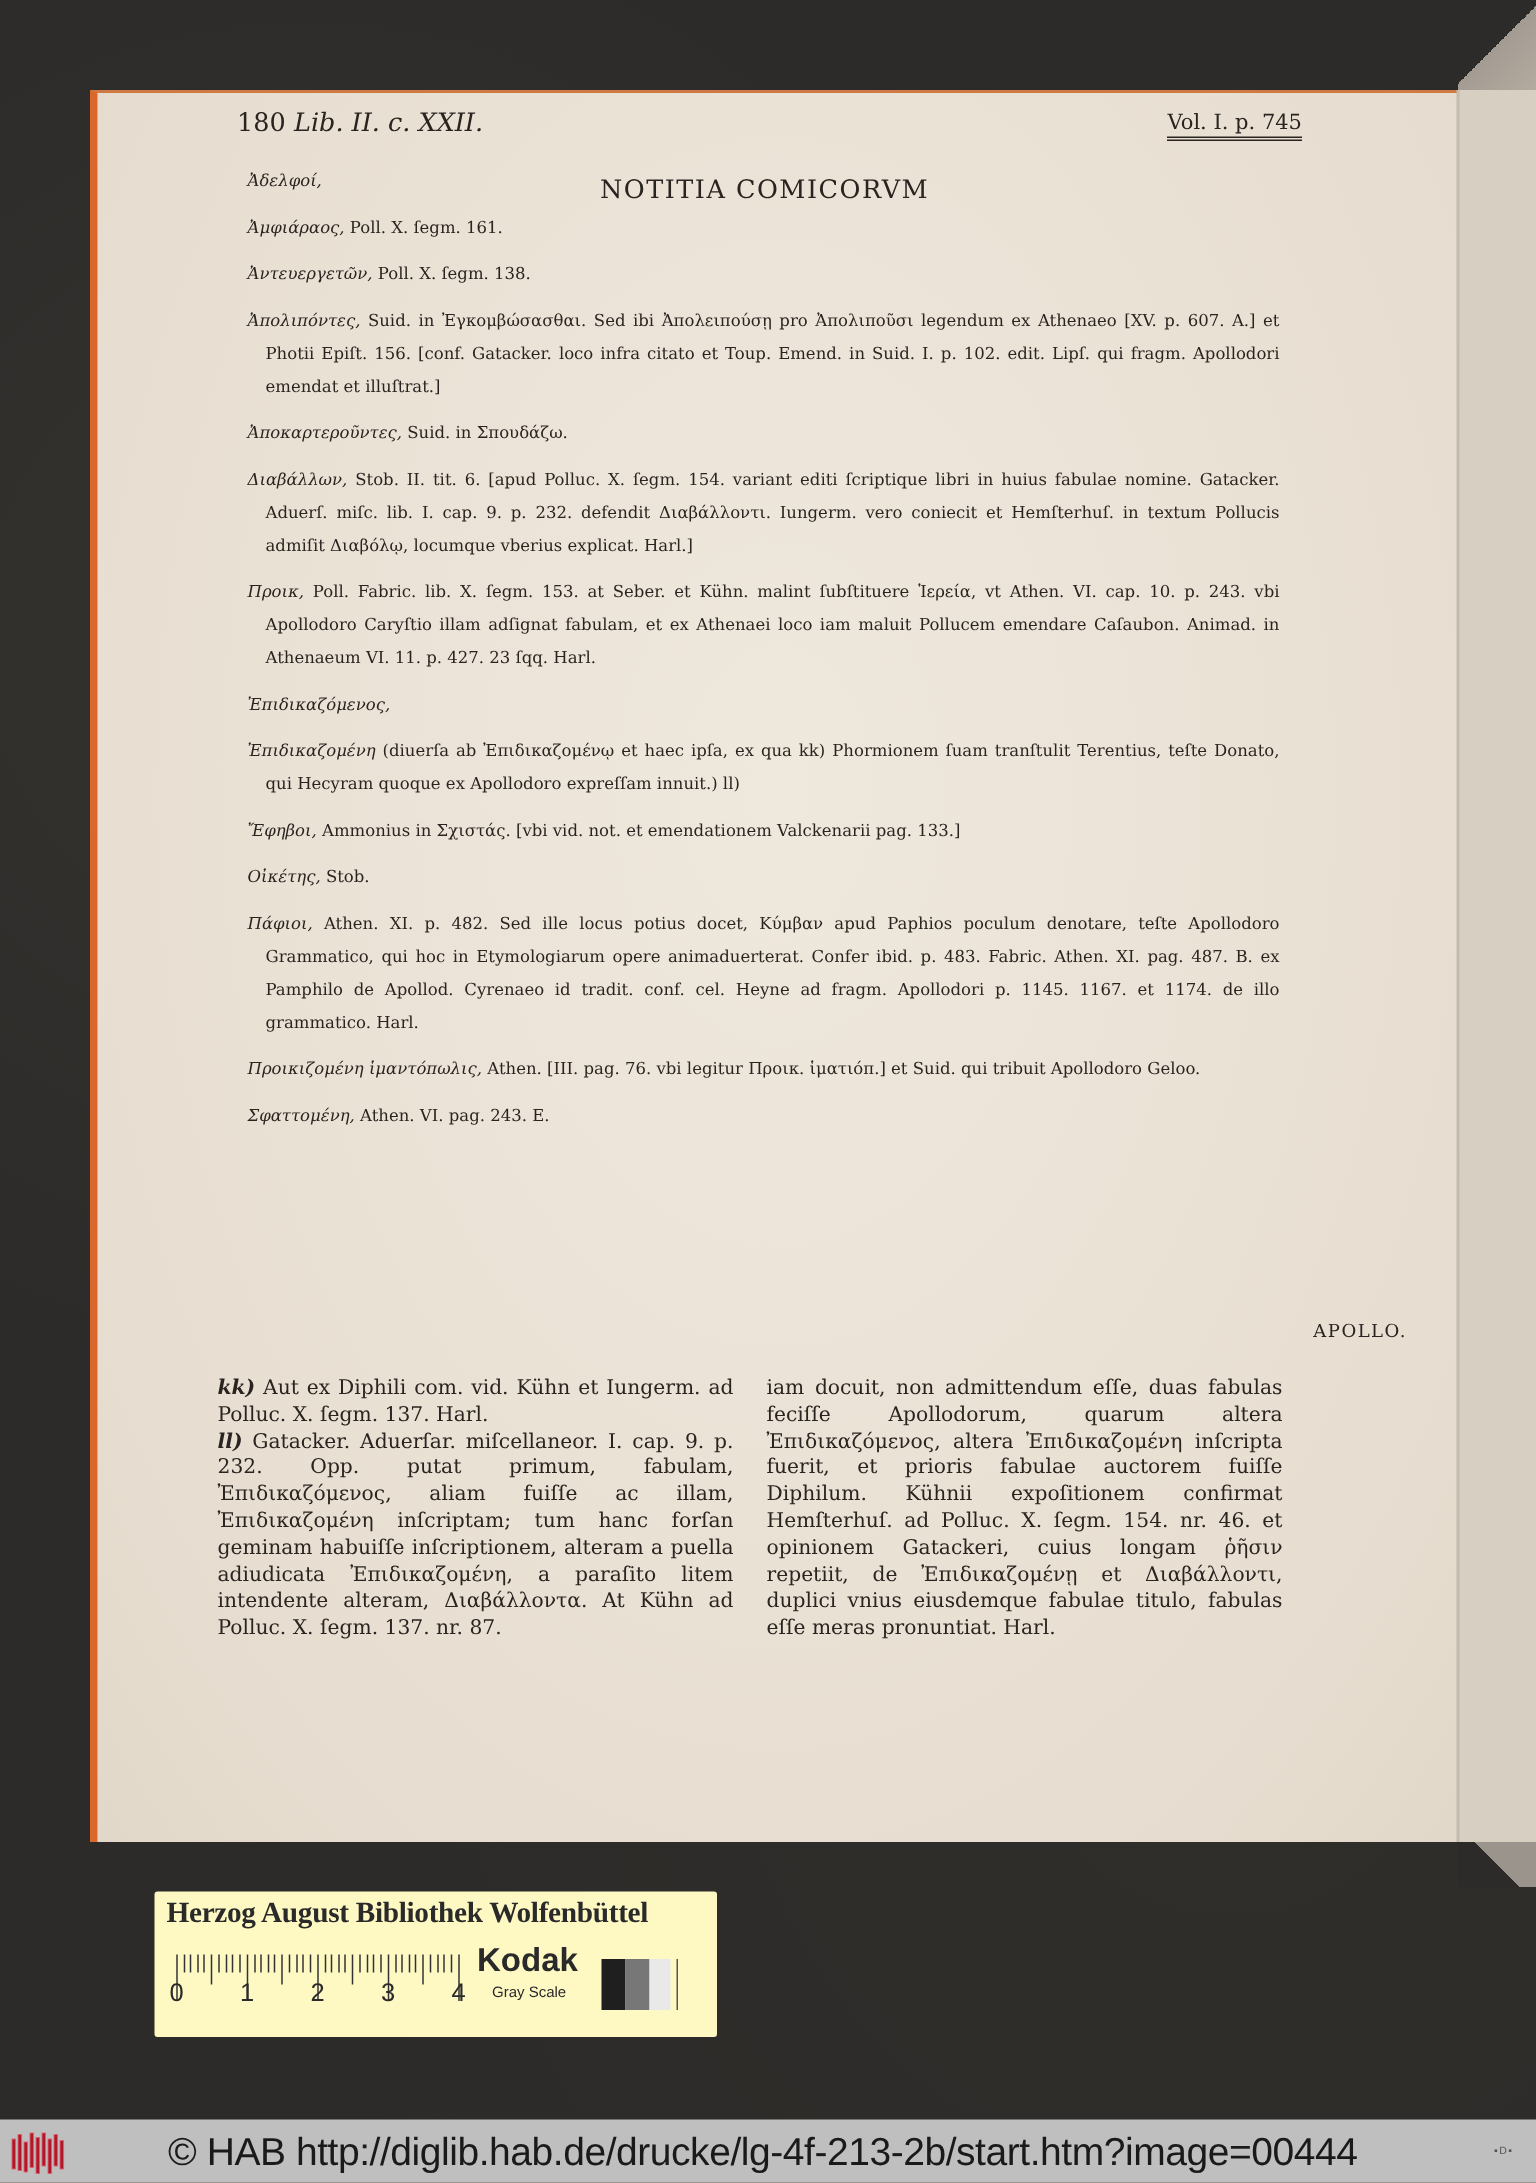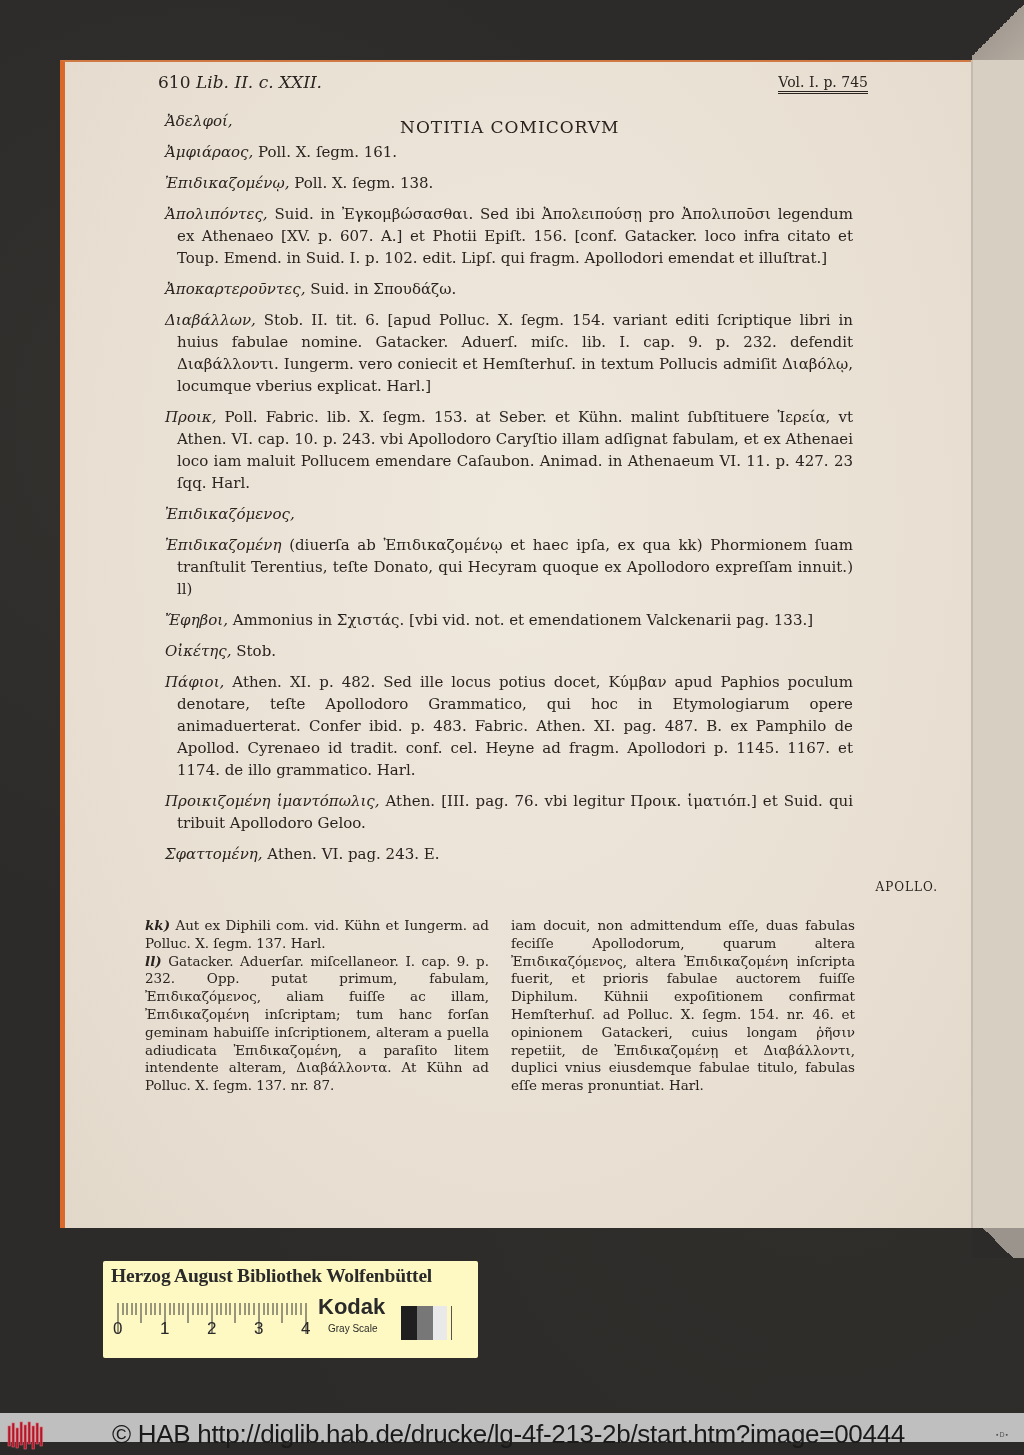--- a/index.html
+++ b/index.html
@@ -50,21 +50,21 @@
   }
   .rh-pageno { position:absolute; left:0; top:0; }
   .rh-ref { position:absolute; left:38px; top:0; font-style:italic; }
   .rh-title { position:absolute; left:242px; top:0; letter-spacing:1px;margin-top:45px; }
   .rh-vol {
     position:absolute; right:0; top:2px; font-size:14px;
     border-bottom:3px double #2a2420; padding-bottom:1px;
   }
   .entries {
     position:absolute; left:165px; top:110px; width:688px;
-    font-size:15px; line-height:22px;
+    font-size:11px; line-height:22px;
   }
   .entry { margin:0 0 9px 0; text-indent:-12px; padding-left:12px; text-align:justify; }
   .entry .head { font-style:italic; }
   .section-catch {
     position:absolute; right:58px; top:820px; font-size:12px; letter-spacing:1px;
   }
   .footnotes {
     position:absolute; left:140px; top:853px; width:712px;
     font-size:13.5px; line-height:17.8px;
   }
@@ -103,21 +103,21 @@
     font-family:"Liberation Sans","DejaVu Sans",sans-serif;
     font-size:10px; color:#2a2a2a;
   }
   .swatch { position:absolute; top:45px; height:34px; }
   .sw-black { left:298px; width:16px; background:#1f1f1f; }
   .sw-gray { left:314px; width:16px; background:#777; }
   .sw-white { left:330px; width:14px; background:#e9e9e9; }
   .sw-line { left:348px; width:1px; background:#555; }
 
   .footer-bar {
-    position:absolute; left:0; top:1413px; width:1024px; height:29px;
+    position:absolute; left:0; top:1413px; width:1024px; height:42px;
     background:#bfbfbf;
   }
   .hab-logo { position:absolute; left:6px; top:7px; width:40px; height:30px; }
   .footer-text {
     position:absolute; left:112px; top:6px;
     font-family:"Liberation Sans","DejaVu Sans",sans-serif;
     font-size:26px; color:#1a1a1a; letter-spacing:-0.3px;
   }
   .footer-mark {
     position:absolute; left:996px; top:18px;
@@ -130,30 +130,30 @@
 
 <div class="scan-bg"></div>
 <div class="next-page-edge"></div>
 <div class="next-page-corner"></div>
 <div class="next-page-bottom"></div>
 
 <div class="page">
   <div class="content">
 
     <div class="running-head" style="left:93px;top:10px;">
-      <span class="rh-pageno">610</span>
+      <span class="rh-pageno">180</span>
       <span class="rh-ref">Lib. II. c. XXII.</span>
       <span class="rh-title">NOTITIA COMICORVM</span>
       <span class="rh-vol">Vol. I. p. 745</span>
     </div>
 
     <div class="entries" style="left:100px;top:48px;">
       <p class="entry"><span class="head">Ἀδελφοί,</span><span></span></p>
       <p class="entry"><span class="head">Ἀμφιάραος,</span><span> Poll. X. ſegm. 161.</span></p>
-      <p class="entry"><span class="head">Ἐπιδικαζομένῳ,</span><span> Poll. X. ſegm. 138.</span></p>
+      <p class="entry"><span class="head">Ἀντευεργετῶν,</span><span> Poll. X. ſegm. 138.</span></p>
       <p class="entry"><span class="head">Ἀπολιπόντες,</span><span> Suid. in Ἐγκομβώσασθαι. Sed ibi Ἀπολειπούσῃ pro Ἀπολιποῦσι legendum ex Athenaeo [XV. p. 607. A.] et Photii Epiſt. 156. [conf. Gatacker. loco infra citato et Toup. Emend. in Suid. I. p. 102. edit. Lipſ. qui fragm. Apollodori emendat et illuſtrat.]</span></p>
       <p class="entry"><span class="head">Ἀποκαρτεροῦντες,</span><span> Suid. in Σπουδάζω.</span></p>
       <p class="entry"><span class="head">Διαβάλλων,</span><span> Stob. II. tit. 6. [apud Polluc. X. ſegm. 154. variant editi ſcriptique libri in huius fabulae nomine. Gatacker. Aduerſ. miſc. lib. I. cap. 9. p. 232. defendit Διαβάλλοντι. Iungerm. vero coniecit et Hemſterhuſ. in textum Pollucis admiſit Διαβόλῳ, locumque vberius explicat. Harl.]</span></p>
       <p class="entry"><span class="head">Προικ,</span><span> Poll. Fabric. lib. X. ſegm. 153. at Seber. et Kühn. malint ſubſtituere Ἱερεία, vt Athen. VI. cap. 10. p. 243. vbi Apollodoro Caryſtio illam adſignat fabulam, et ex Athenaei loco iam maluit Pollucem emendare Caſaubon. Animad. in Athenaeum VI. 11. p. 427. 23 ſqq. Harl.</span></p>
       <p class="entry"><span class="head">Ἐπιδικαζόμενος,</span><span></span></p>
       <p class="entry"><span class="head">Ἐπιδικαζομένη</span><span> (diuerſa ab Ἐπιδικαζομένῳ et haec ipſa, ex qua kk) Phormionem ſuam tranſtulit Terentius, teſte Donato, qui Hecyram quoque ex Apollodoro expreſſam innuit.) ll)</span></p>
       <p class="entry"><span class="head">Ἔφηβοι,</span><span> Ammonius in Σχιστάς. [vbi vid. not. et emendationem Valckenarii pag. 133.]</span></p>
       <p class="entry"><span class="head">Οἰκέτης,</span><span> Stob.</span></p>
       <p class="entry"><span class="head">Πάφιοι,</span><span> Athen. XI. p. 482. Sed ille locus potius docet, Κύμβαν apud Paphios poculum denotare, teſte Apollodoro Grammatico, qui hoc in Etymologiarum opere animaduerterat. Confer ibid. p. 483. Fabric. Athen. XI. pag. 487. B. ex Pamphilo de Apollod. Cyrenaeo id tradit. conf. cel. Heyne ad fragm. Apollodori p. 1145. 1167. et 1174. de illo grammatico. Harl.</span></p>
       <p class="entry"><span class="head">Προικιζομένη ἱμαντόπωλις,</span><span> Athen. [III. pag. 76. vbi legitur Προικ. ἱματιόπ.] et Suid. qui tribuit Apollodoro Geloo.</span></p>

